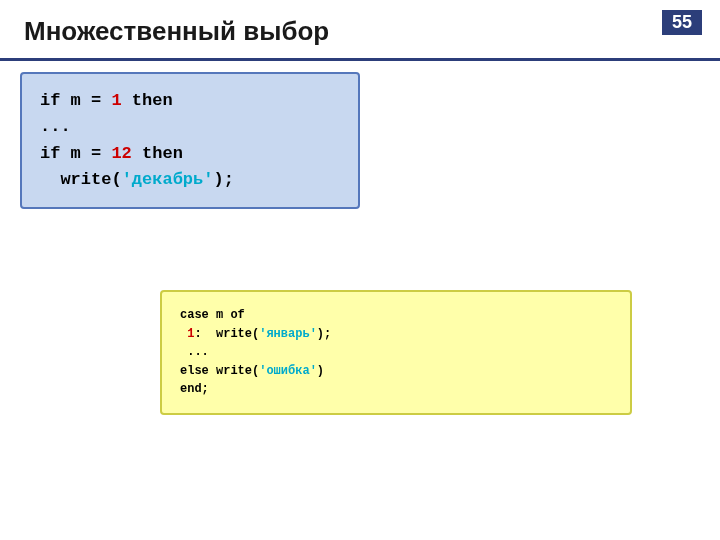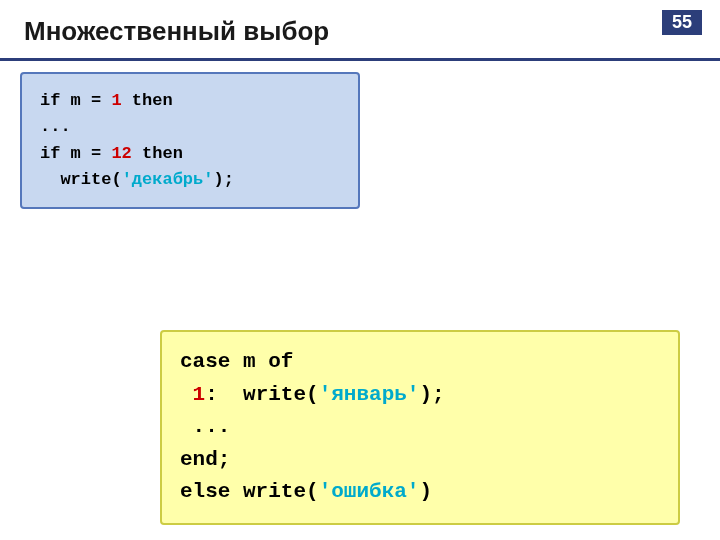--- a/index.html
+++ b/index.html
@@ -56,31 +56,30 @@
       font-size: 17px;
       font-weight: bold;
       line-height: 1.55;
       color: #000000;
     }
 
     .code-box-yellow {
       position: absolute;
       top: 290px;
       left: 160px;
-      width: 520px;
+      width: 472px;
       background: #ffffaa;
       border: 2px solid #cccc44;
       border-radius: 4px;
       padding: 14px 18px;
       font-family: 'Courier New', Courier, monospace;
-      font-size: 21px;
+      font-size: 12px;
       font-weight: bold;
       line-height: 1.55;
       color: #000000;
-      margin-top: 40px;
     }
 
     .code-line {
       display: block;
       white-space: pre;
     }
   </style>
 </head>
 <body>
 
@@ -92,15 +91,15 @@
   <span class="code-line">if m = <span style="color:#cc0000">1</span> <span style="color:#000000">then</span></span>
   <span class="code-line">...</span>
   <span class="code-line">if m = <span style="color:#cc0000">12</span> then</span>
   <span class="code-line">  write(<span style="color:#00aacc">'декабрь'</span>);</span>
 </div>
 
 <div class="code-box-yellow">
   <span class="code-line">case m of</span>
   <span class="code-line"> <span style="color:#cc0000">1</span>:  write(<span style="color:#00aacc">'январь'</span>);</span>
   <span class="code-line"> ...</span>
+  <span class="code-line">else write(<span style="color:#00aacc">'ошибка'</span>)</span>
   <span class="code-line">end;</span>
-  <span class="code-line">else write(<span style="color:#00aacc">'ошибка'</span>)</span>
 </div>
 
 </body></html>

